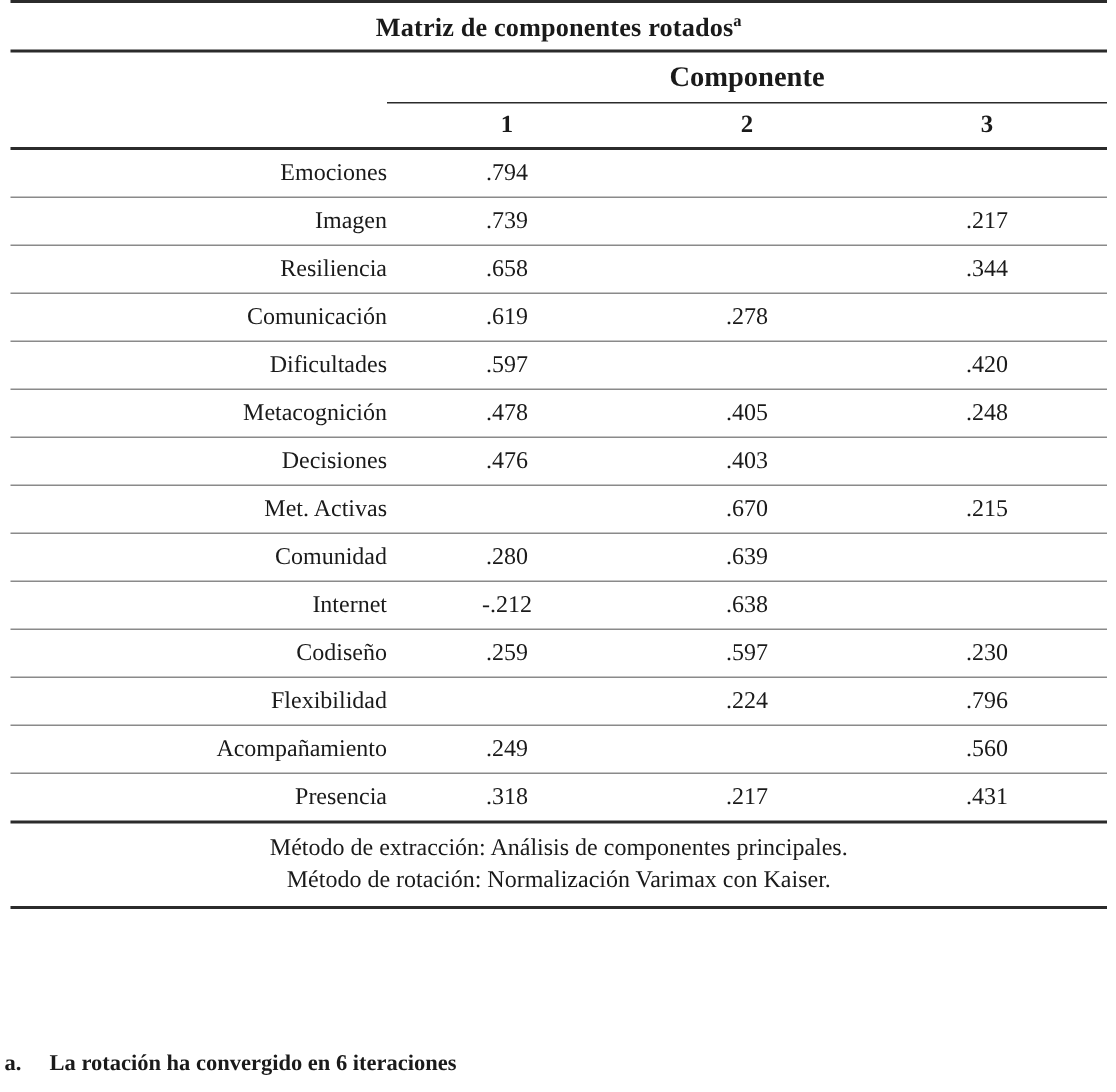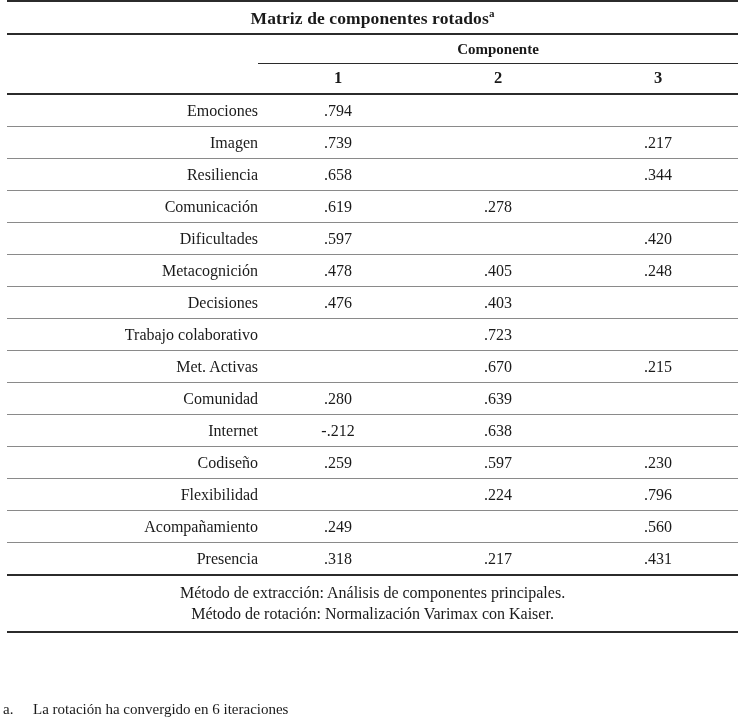--- a/index.html
+++ b/index.html
@@ -60,21 +60,21 @@
     vertical-align: super;
     font-weight: bold;
     line-height: 0;
   }
 
   
   tr.group-row td.spacer { }
   tr.group-row td.group {
     text-align: center;
     font-weight: bold;
-    font-size: 15px;
+    font-size: 19px;
     padding: 6px 0 5px 0;
     border-bottom: 1.6px solid #2b2b2b;
   }
 
   
   tr.colnum-row td {
     text-align: center;
     font-weight: bold;
     font-size: 16.5px;
     padding: 4px 0 5px 0;
@@ -114,20 +114,21 @@
 
   
   .footnote {
     position: absolute;
     left: 3px;
     top: 700px;
     width: 735px;
     font-size: 15px;
     line-height: 1.3;
     white-space: nowrap;
+    font-weight: bold;
   }
   .footnote .fn-marker {
     display: inline-block;
     width: 30px;
   }
 </style>
 </head>
 <body>
 
 <div id="page">
@@ -192,26 +193,20 @@
           <td class="num">.405</td>
           <td class="num">.248</td>
         </tr>
         <tr class="data-row">
           <td class="label">Decisiones</td>
           <td class="num">.476</td>
           <td class="num">.403</td>
           <td class="num"></td>
         </tr>
         <tr class="data-row">
-          <td class="label">Trabajo colaborativo</td>
-          <td class="num"></td>
-          <td class="num">.723</td>
-          <td class="num"></td>
-        </tr>
-        <tr class="data-row">
           <td class="label">Met. Activas</td>
           <td class="num"></td>
           <td class="num">.670</td>
           <td class="num">.215</td>
         </tr>
         <tr class="data-row">
           <td class="label">Comunidad</td>
           <td class="num">.280</td>
           <td class="num">.639</td>
           <td class="num"></td>

